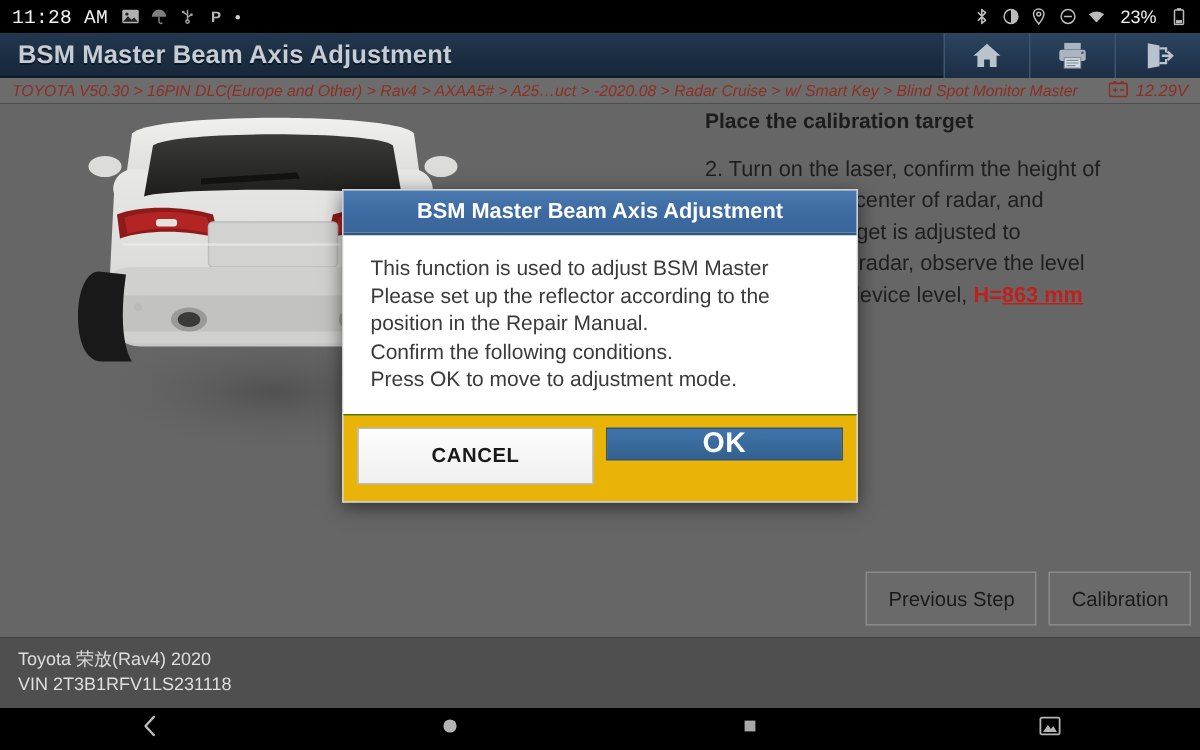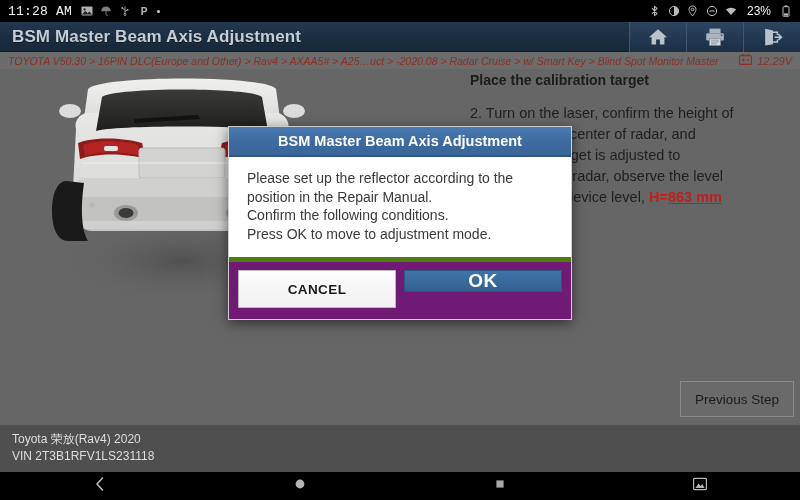--- a/index.html
+++ b/index.html
@@ -129,21 +129,21 @@
     border-bottom: 2px solid #2f5783;
   }
   .dlg-body {
     padding: 12px 16px 14px 18px;
     font-size: 14px; color: #3a3a3a; line-height: 18.5px;
     background: #ffffff;
   }
   .dlg-body p { margin: 0; }
   .dlg-footer {
     display: flex; gap: 8px; padding: 8px 9px 11px 9px;
-    background: #701a75; border-top: 5px solid #4d7c0f;
+    background: #eab308; border-top: 1px solid #4d7c0f;
   }
   .btn-cancel {
     flex: 1; height: 38px;
     background: linear-gradient(180deg, #fdfdfd 0%, #f0f0f0 100%);
     border: 1px solid #b9b9b9;
     color: #1a1a1a; font-size: 13.5px; font-weight: bold; letter-spacing: .4px;
     display: flex; align-items: center; justify-content: center; cursor: pointer;
   }
   .btn-ok {
     flex: 1; height: 22px;
@@ -352,20 +352,21 @@
         <div>same height as radar, observe the level</div>
         <div>
           <span>and adjust the device level,</span>
           <span class="hval"><span>H=</span><u>863 mm</u></span>
         </div>
       </div>
     </div>
 
     <div class="action-row">
       <div class="act-btn">Previous Step</div>
+      <div class="act-btn">Calibration</div>
     </div>
   </div>
 
   <div class="footer">
     <div>Toyota 荣放(Rav4) 2020</div>
     <div>VIN 2T3B1RFV1LS231118</div>
   </div>
 
   <div class="navbar">
     <div class="nav-btn">
@@ -396,20 +397,21 @@
             <path d="M3.4 12 L6.6 7.4 L8.6 10 L10.2 8 L12.6 12 Z" fill="#b4b4b4"></path>
           </svg>
       </span>
     </div>
   </div>
 
   <div class="scrim"></div>
   <div class="dialog">
     <div class="dlg-title">BSM Master Beam Axis Adjustment</div>
     <div class="dlg-body">
+      <p>This function is used to adjust BSM Master</p>
       <p>Please set up the reflector according to the</p>
       <p>position in the Repair Manual.</p>
       <p>Confirm the following conditions.</p>
       <p>Press OK to move to adjustment mode.</p>
     </div>
     <div class="dlg-footer">
       <div class="btn-cancel">CANCEL</div>
       <div class="btn-ok">OK</div>
     </div>
   </div>

